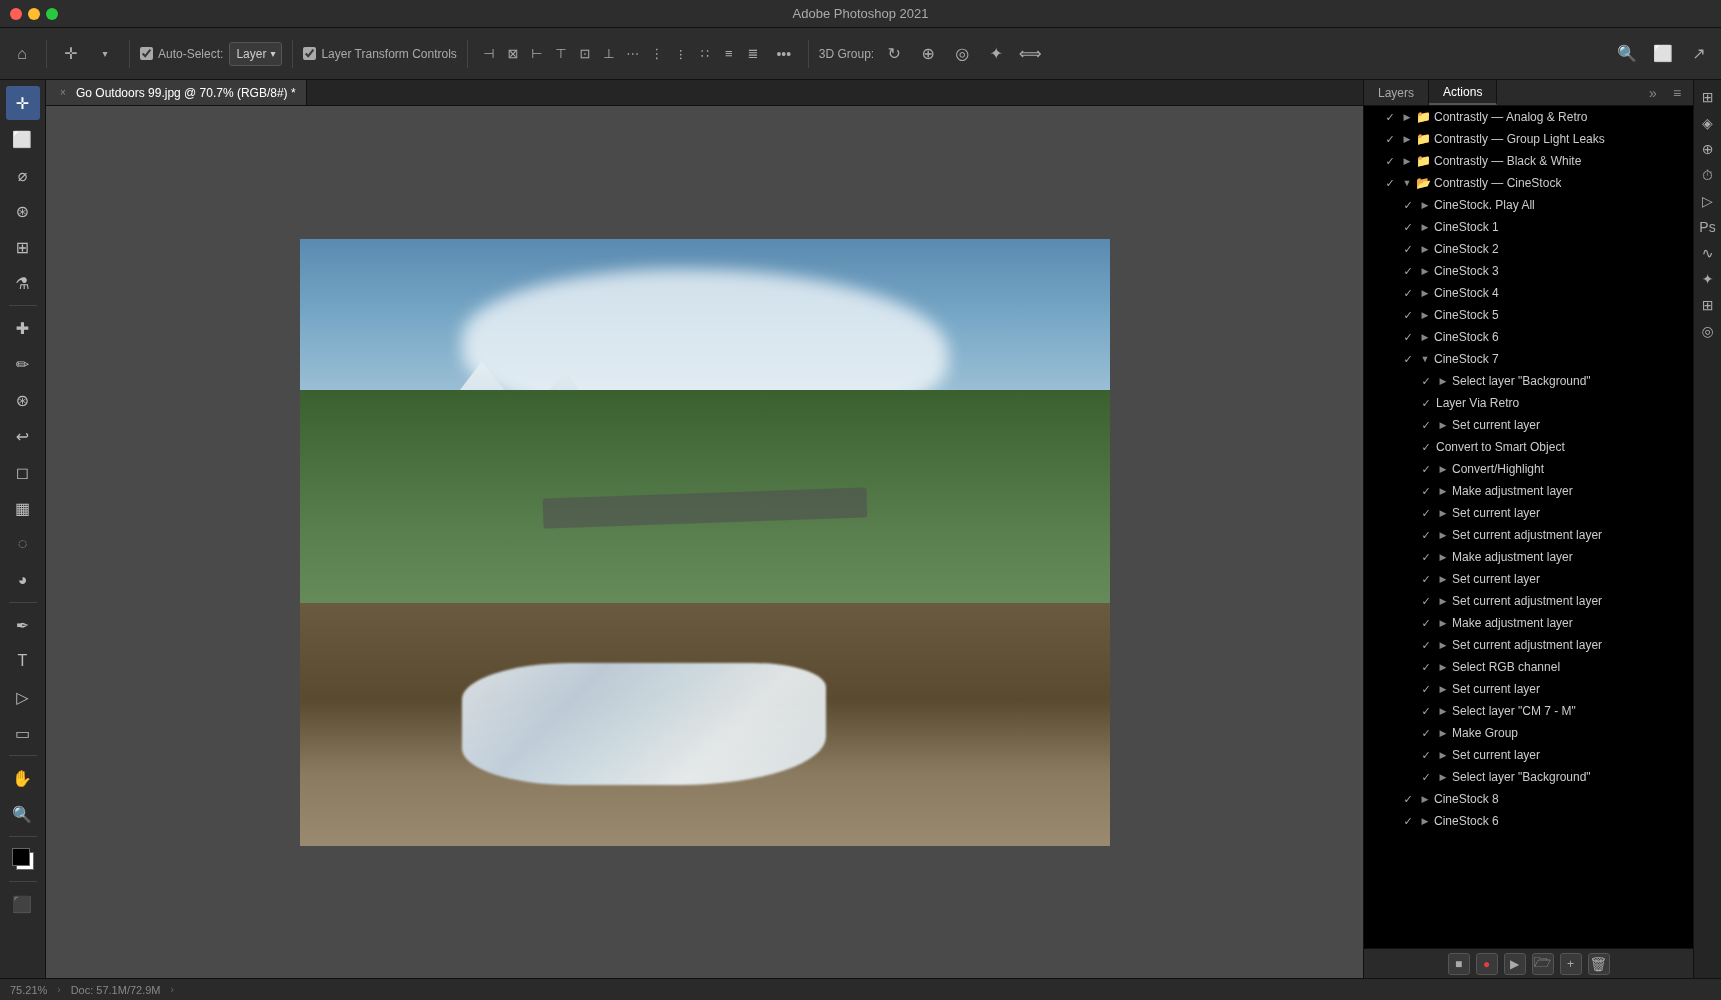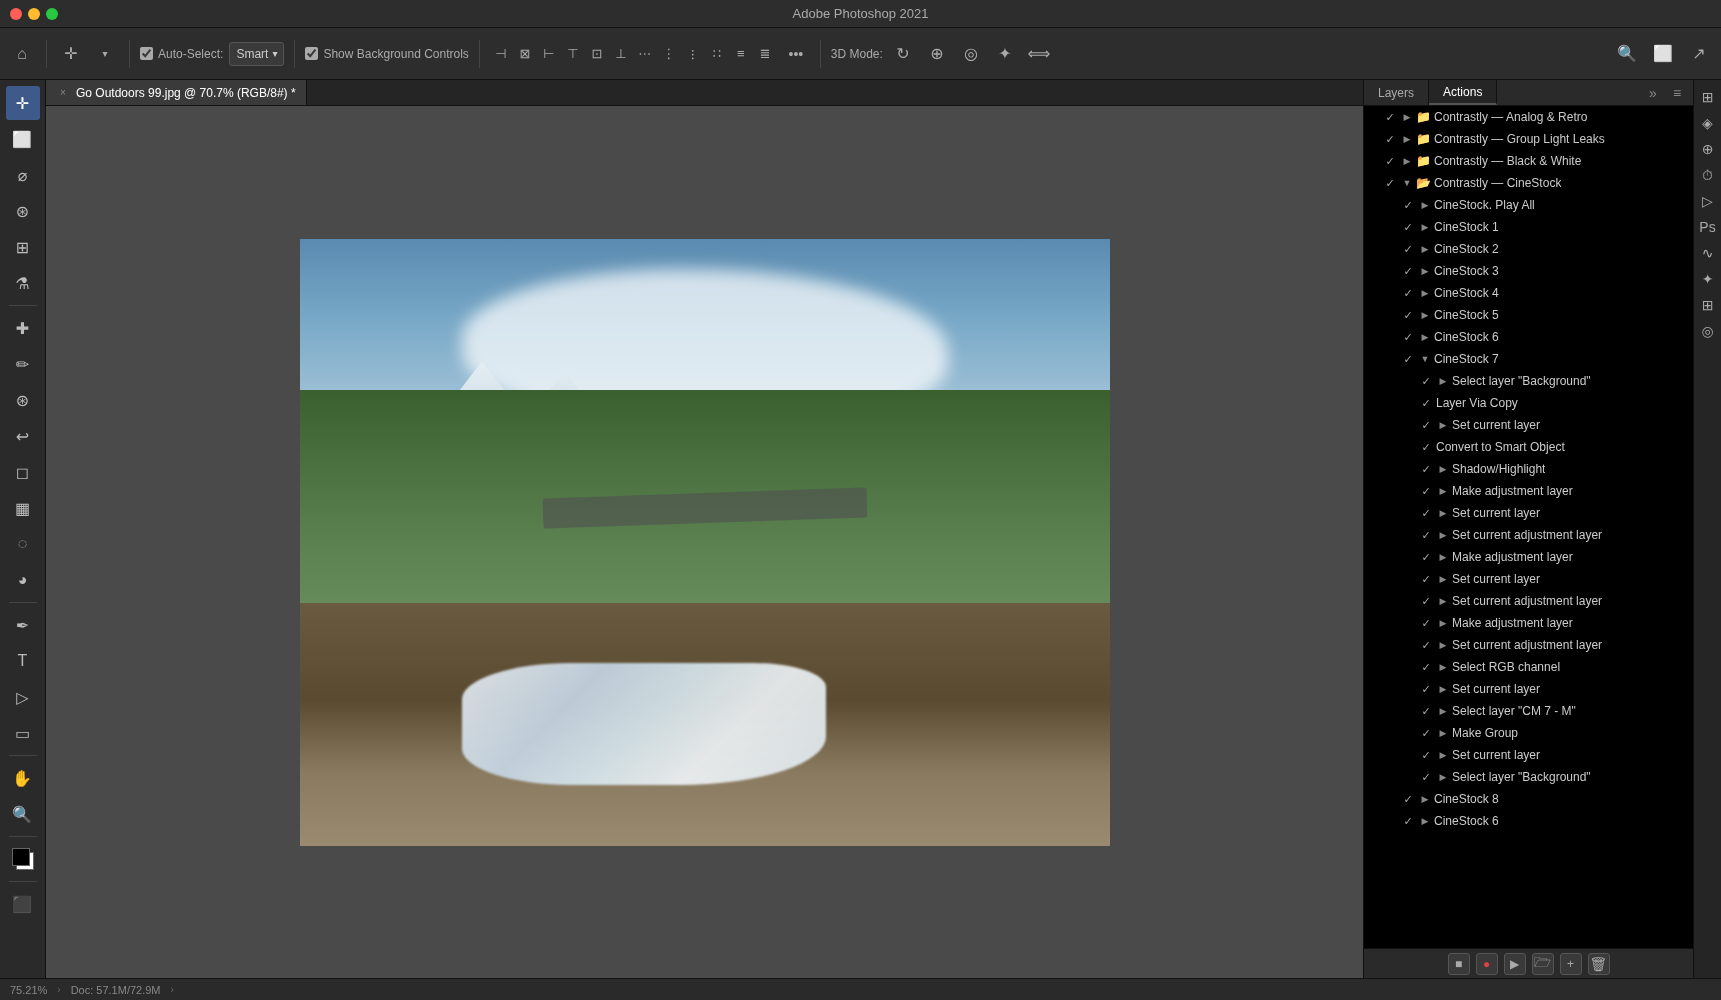--- a/index.html
+++ b/index.html
@@ -523,46 +523,46 @@
   <div class="toolbar-icon">⌂</div>
   <div class="toolbar-separator"></div>
   <div class="toolbar-icon">✛</div>
   <div class="toolbar-icon" style="font-size:10px;">▾</div>
   <div class="toolbar-separator"></div>
   <div class="toolbar-checkbox-row">
     <input type="checkbox" checked="" style="">
     <span class="toolbar-label">Auto-Select:</span>
   </div>
   <div class="toolbar-dropdown">
-    <span>Smart</span>
+    <span>Layer</span>
     <span style="font-size:10px;">▾</span>
   </div>
   <div class="toolbar-separator"></div>
   <div class="toolbar-checkbox-row">
     <input type="checkbox" checked="" style="">
-    <span class="toolbar-label">Show Background Controls</span>
+    <span class="toolbar-label">Layer Transform Controls</span>
   </div>
   <div class="toolbar-separator"></div>
   <div class="toolbar-align-icons">
     <div class="toolbar-align-icon">⊣</div>
     <div class="toolbar-align-icon">⊠</div>
     <div class="toolbar-align-icon">⊢</div>
     <div class="toolbar-align-icon">⊤</div>
     <div class="toolbar-align-icon">⊡</div>
     <div class="toolbar-align-icon">⊥</div>
     <div class="toolbar-align-icon">⋯</div>
     <div class="toolbar-align-icon">⋮</div>
     <div class="toolbar-align-icon">⁝</div>
     <div class="toolbar-align-icon">∷</div>
     <div class="toolbar-align-icon">≡</div>
     <div class="toolbar-align-icon">≣</div>
   </div>
   <div class="toolbar-icon" style="font-size:14px;">•••</div>
   <div class="toolbar-separator"></div>
-  <span class="toolbar-label">3D Mode:</span>
+  <span class="toolbar-label">3D Group:</span>
   <div class="toolbar-icon">↻</div>
   <div class="toolbar-icon">⊕</div>
   <div class="toolbar-icon">◎</div>
   <div class="toolbar-icon">✦</div>
   <div class="toolbar-icon">⟺</div>
   <div class="toolbar-right">
     <div class="toolbar-icon">🔍</div>
     <div class="toolbar-icon">⬜</div>
     <div class="toolbar-icon">↗</div>
   </div>
@@ -707,35 +707,35 @@
         <span class="action-label">CineStock 7</span>
       </div>
 
       <div class="action-item-row indent3">
         <span class="action-check">✓</span>
         <span class="action-expand">▶</span>
         <span class="action-label">Select layer "Background"</span>
       </div>
       <div class="action-item-row indent3">
         <span class="action-check">✓</span>
-        <span class="action-label">Layer Via Copy</span>
+        <span class="action-label">Layer Via Retro</span>
       </div>
       <div class="action-item-row indent3">
         <span class="action-check">✓</span>
         <span class="action-expand">▶</span>
         <span class="action-label">Set current layer</span>
       </div>
       <div class="action-item-row indent3">
         <span class="action-check">✓</span>
         <span class="action-label">Convert to Smart Object</span>
       </div>
       <div class="action-item-row indent3">
         <span class="action-check">✓</span>
         <span class="action-expand">▶</span>
-        <span class="action-label">Shadow/Highlight</span>
+        <span class="action-label">Convert/Highlight</span>
       </div>
       <div class="action-item-row indent3">
         <span class="action-check">✓</span>
         <span class="action-expand">▶</span>
         <span class="action-label">Make adjustment layer</span>
       </div>
       <div class="action-item-row indent3">
         <span class="action-check">✓</span>
         <span class="action-expand">▶</span>
         <span class="action-label">Set current layer</span>

